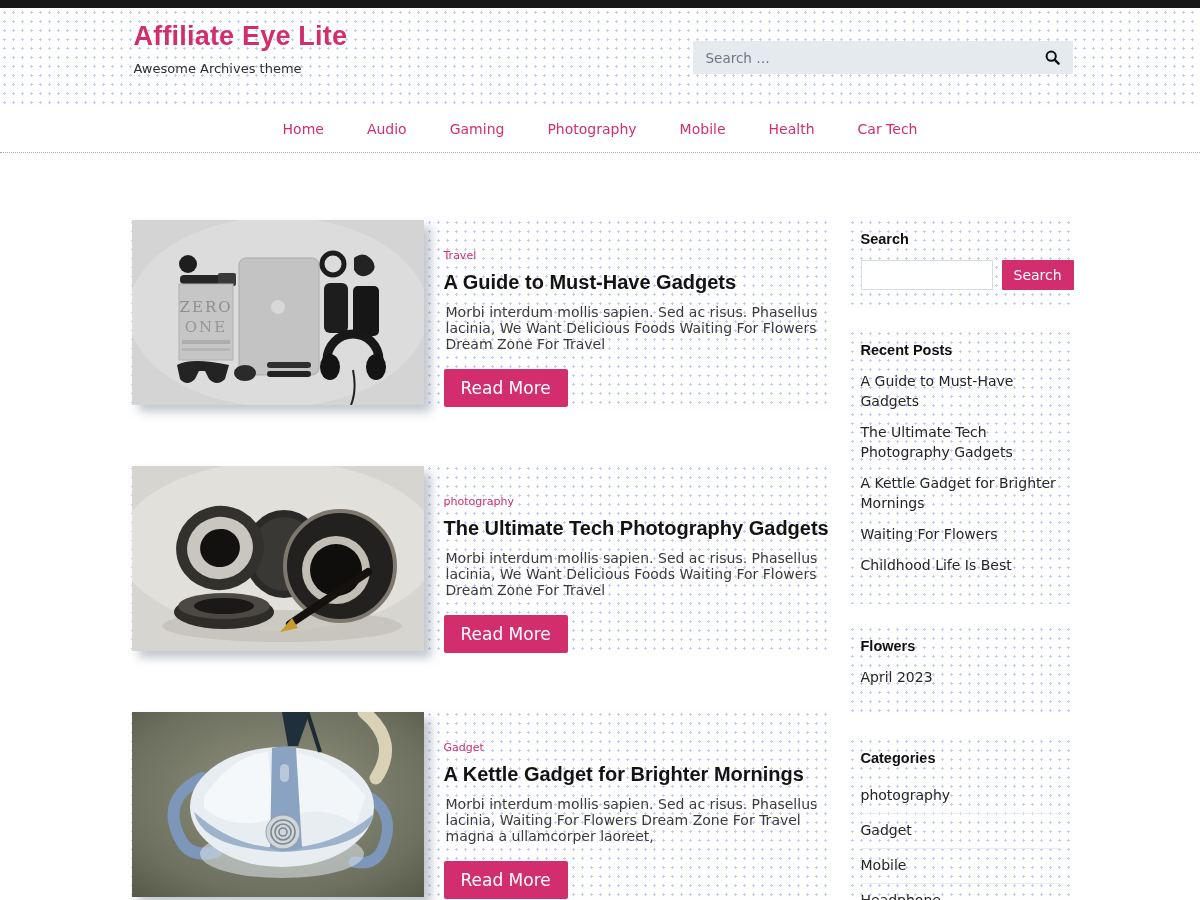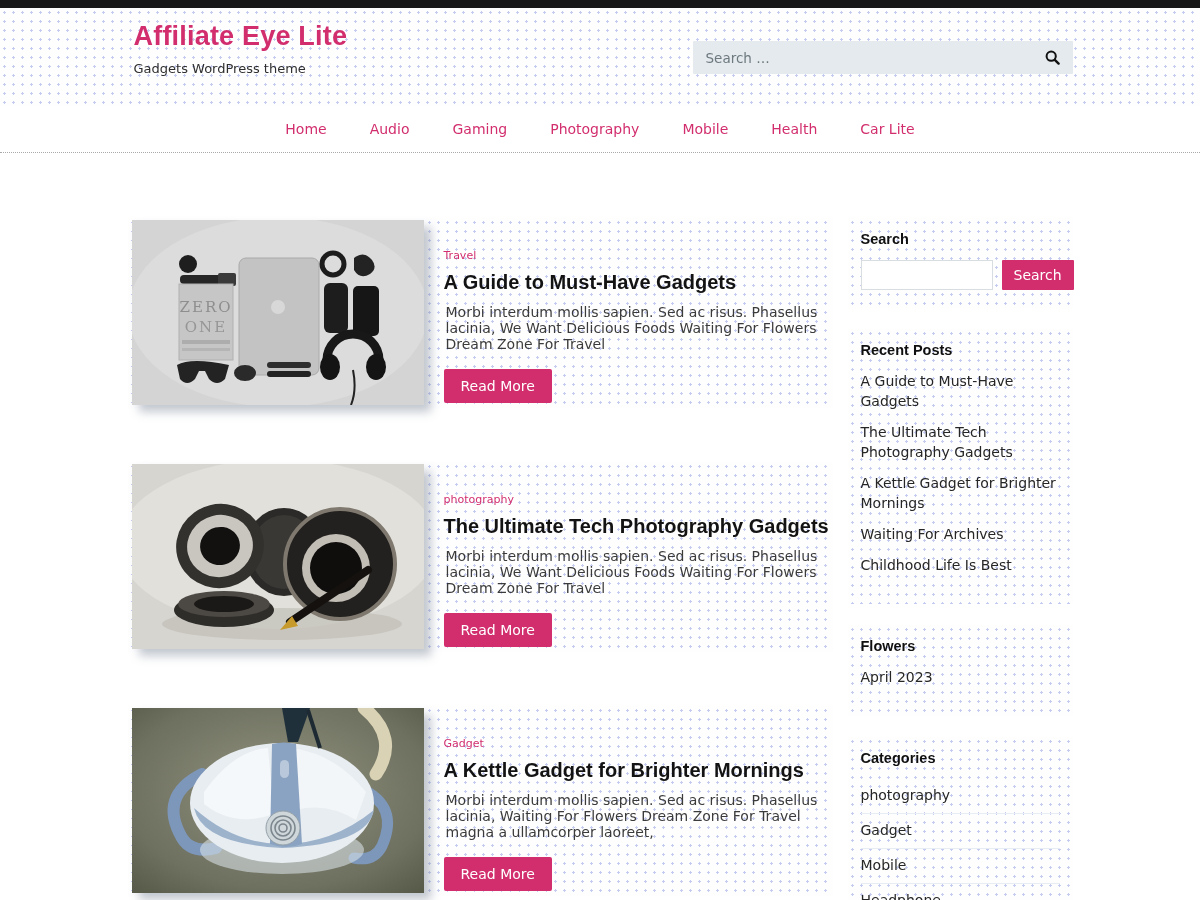--- a/index.html
+++ b/index.html
@@ -59,21 +59,21 @@
   .thumb svg{display:block;}
   .post-body{padding:24px 0 0 20px;width:390px;}
   .cat{font-size:11px;text-decoration:none;display:inline-block;cursor:pointer;}
   .post-title{
     margin:8px 0 10px;font-family:"Liberation Sans", sans-serif;
     font-size:20px;font-weight:bold;color:#131313;cursor:pointer;
   }
   .excerpt{margin:2px;font-size:14px;line-height:16px;color:#3b3b3b;max-width:382px;}
   .read-more{
     display:inline-block;margin-top:15px;color:#fff !important;
-    font-size:14px;padding:9px 17px;border-radius:2px;text-decoration:none;cursor:pointer;
+    font-size:17px;padding:9px 17px;border-radius:2px;text-decoration:none;cursor:pointer;
   }
 
   
   .widget{padding:13px 13px 18px;margin-bottom:21px;}
   .widget h3{
     margin:0 0 13px;font-family:"Liberation Sans", sans-serif;
     font-size:14.5px;font-weight:bold;color:#101010;
   }
   .s-row{display:flex;align-items:center;}
   .s-row input{
@@ -96,42 +96,42 @@
 <body>
 
 <div style="--accent:#d22e6e;">
 
   <div class="topbar"></div>
 
   <header class="site-header dots">
     <div class="container header-inner">
       <div>
         <h1 class="site-title accent-text">Affiliate Eye Lite</h1>
-        <p class="tagline">Gadgets WordPress theme</p>
+        <p class="tagline">Awesome Archives theme</p>
       </div>
       <form class="header-search">
         <input type="text" placeholder="Search …" style="">
         <button class="icon-btn">
           <svg width="15" height="15" viewBox="0 0 15 15">
             <circle cx="6.2" cy="6.2" r="4.6" fill="none" stroke="#111" stroke-width="2"></circle>
             <line x1="9.8" y1="9.8" x2="13.6" y2="13.6" stroke="#111" stroke-width="2.4" stroke-linecap="round"></line>
           </svg>
         </button>
       </form>
     </div>
   </header>
 
   <nav class="navbar">
     <a class="accent-text">Home</a>
     <a class="accent-text">Audio</a>
     <a class="accent-text">Gaming</a>
     <a class="accent-text">Photography</a>
     <a class="accent-text">Mobile</a>
     <a class="accent-text">Health</a>
-    <a class="accent-text">Car Lite</a>
+    <a class="accent-text">Car Tech</a>
   </nav>
 
   <div class="container main">
     <main class="posts-col">
 
       <article class="post dots">
         <div class="thumb">
           <svg width="292" height="185" viewBox="0 0 292 185">
             <rect width="292" height="185" fill="#d4d4d4"></rect>
             <ellipse cx="146" cy="92" rx="150" ry="95" fill="#dcdcdc"></ellipse>
@@ -270,21 +270,21 @@
           <button class="s-btn accent-bg">Search</button>
         </div>
       </section>
 
       <section class="widget dots">
         <h3>Recent Posts</h3>
         <ul class="link-list">
           <li><a>A Guide to Must-Have Gadgets</a></li>
           <li><a>The Ultimate Tech Photography Gadgets</a></li>
           <li><a>A Kettle Gadget for Brighter Mornings</a></li>
-          <li><a>Waiting For Archives</a></li>
+          <li><a>Waiting For Flowers</a></li>
           <li><a>Childhood Life Is Best</a></li>
         </ul>
       </section>
 
       <section class="widget dots">
         <h3>Flowers</h3>
         <ul class="link-list">
           <li><a>April 2023</a></li>
         </ul>
       </section>

